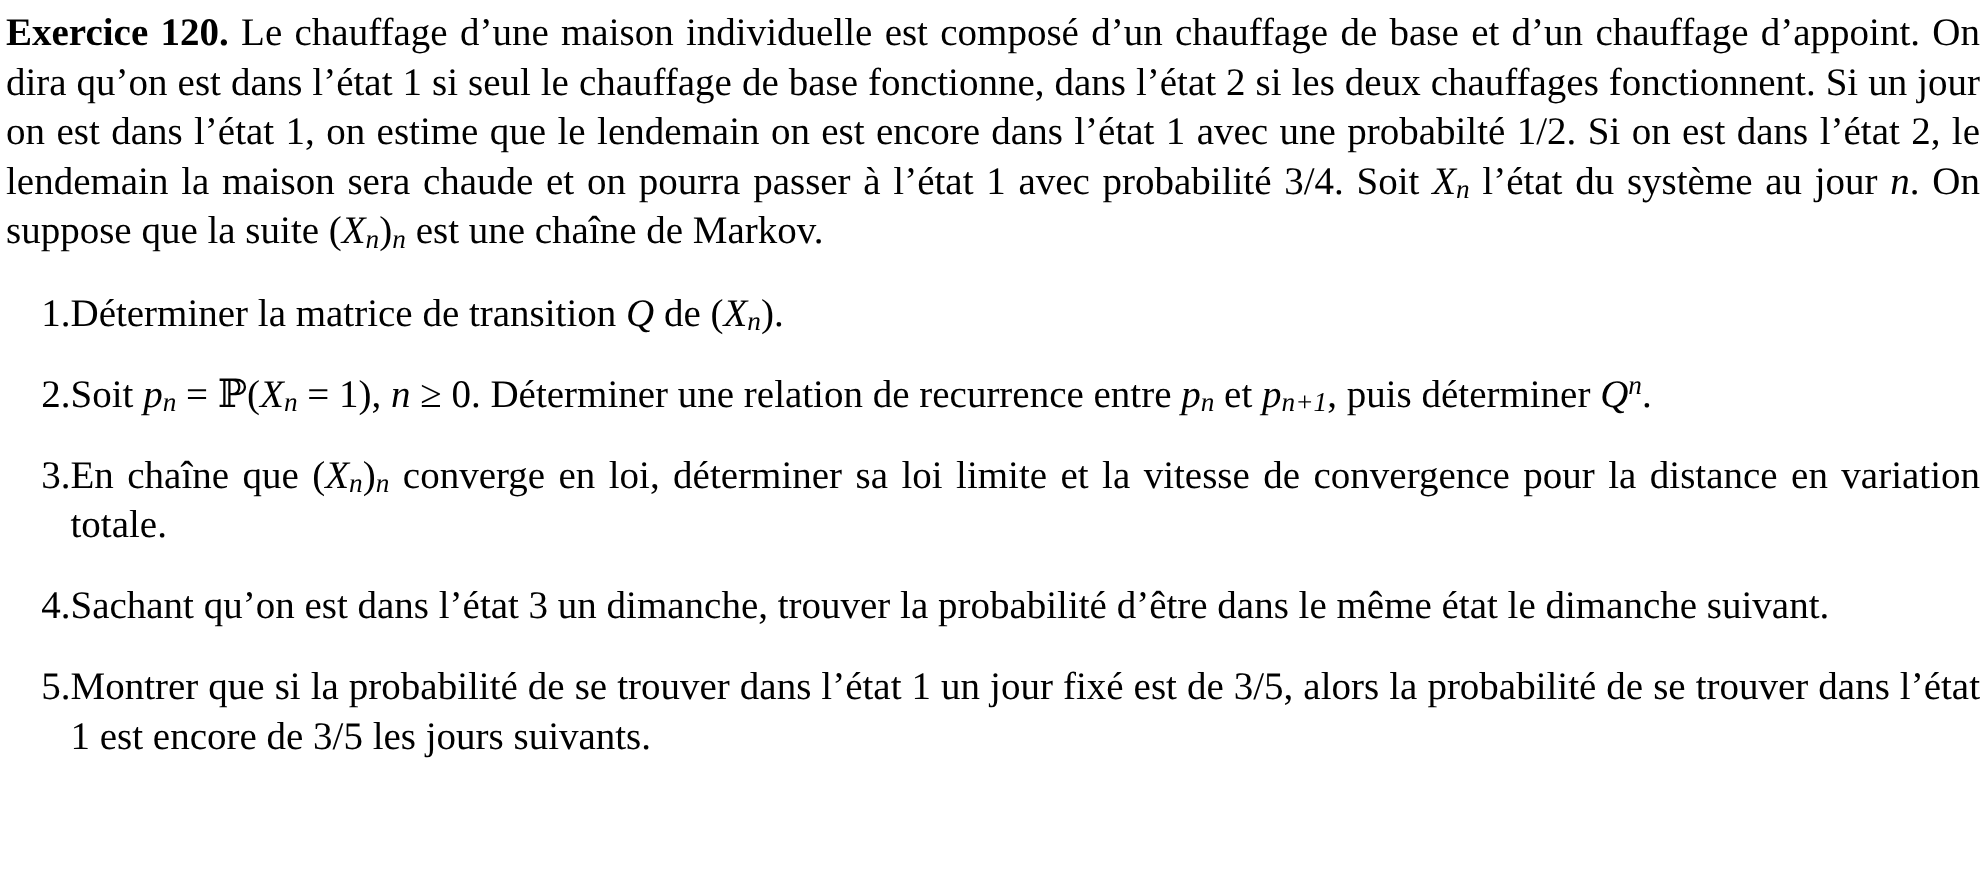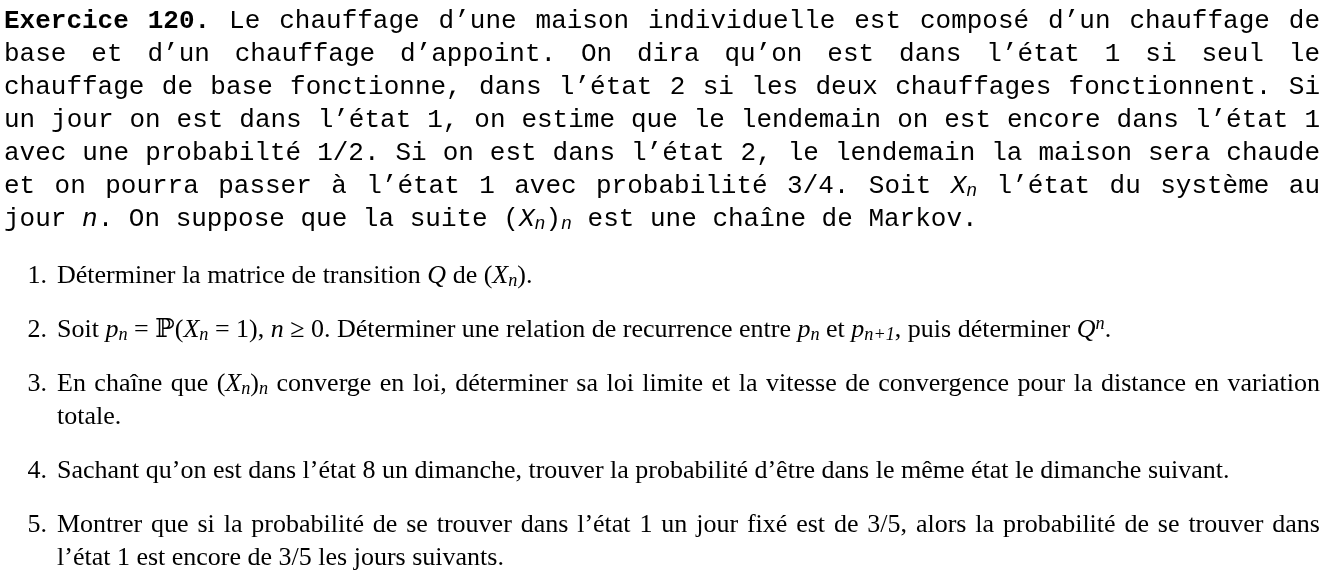--- a/index.html
+++ b/index.html
@@ -18,37 +18,35 @@
     height: 588px;
     padding: 5px 4px 0 4px;
     font-family: "Liberation Serif", "DejaVu Serif", serif;
     font-size: 26px;
     line-height: 33px;
     color: #000000;
   }
   .statement {
     margin: 0;
     text-align: justify;
-    font-family: Liberation Mono, monospace;
   }
   .qlist {
     margin-top: 22px;
   }
   .q-item {
     display: flex;
     margin-bottom: 21px;
   }
   .qnum {
     flex: 0 0 43px;
     text-align: right;
     white-space: nowrap;
   }
   .qbody {
     flex: 1;
-    margin-left: 10px;
     text-align: justify;
   }
   .seg-b { font-weight: bold; }
   .seg-i { font-style: italic; }
   .seg-sub {
     font-style: italic;
     font-size: 70%;
     line-height: 0;
     vertical-align: -0.18em;
   }
@@ -72,20 +70,20 @@
       <div class="q-item">
         <span class="qnum">2.</span>
         <div class="qbody"><span>Soit </span><span class="seg-i">p</span><span class="seg-sub">n</span><span> = ℙ(</span><span class="seg-i">X</span><span class="seg-sub">n</span><span> = 1), </span><span class="seg-i">n</span><span> ≥ 0. Déterminer une relation de recurrence entre </span><span class="seg-i">p</span><span class="seg-sub">n</span><span> et </span><span class="seg-i">p</span><span class="seg-sub">n+1</span><span>, puis déterminer </span><span class="seg-i">Q</span><span class="seg-sup">n</span><span>.</span></div>
       </div>
       <div class="q-item">
         <span class="qnum">3.</span>
         <div class="qbody"><span>En chaîne que (</span><span class="seg-i">X</span><span class="seg-sub">n</span><span>)</span><span class="seg-sub">n</span><span> converge en loi, déterminer sa loi limite et la vitesse de convergence pour la distance en variation totale.</span></div>
       </div>
       <div class="q-item">
         <span class="qnum">4.</span>
-        <div class="qbody"><span>Sachant qu’on est dans l’état 8 un dimanche, trouver la probabilité d’être dans le même état le dimanche suivant.</span></div>
+        <div class="qbody"><span>Sachant qu’on est dans l’état 3 un dimanche, trouver la probabilité d’être dans le même état le dimanche suivant.</span></div>
       </div>
       <div class="q-item">
         <span class="qnum">5.</span>
         <div class="qbody"><span>Montrer que si la probabilité de se trouver dans l’état 1 un jour fixé est de 3/5, alors la probabilité de se trouver dans l’état 1 est encore de 3/5 les jours suivants.</span></div>
       </div>
     </div>
 </div>
 
 </body></html>

